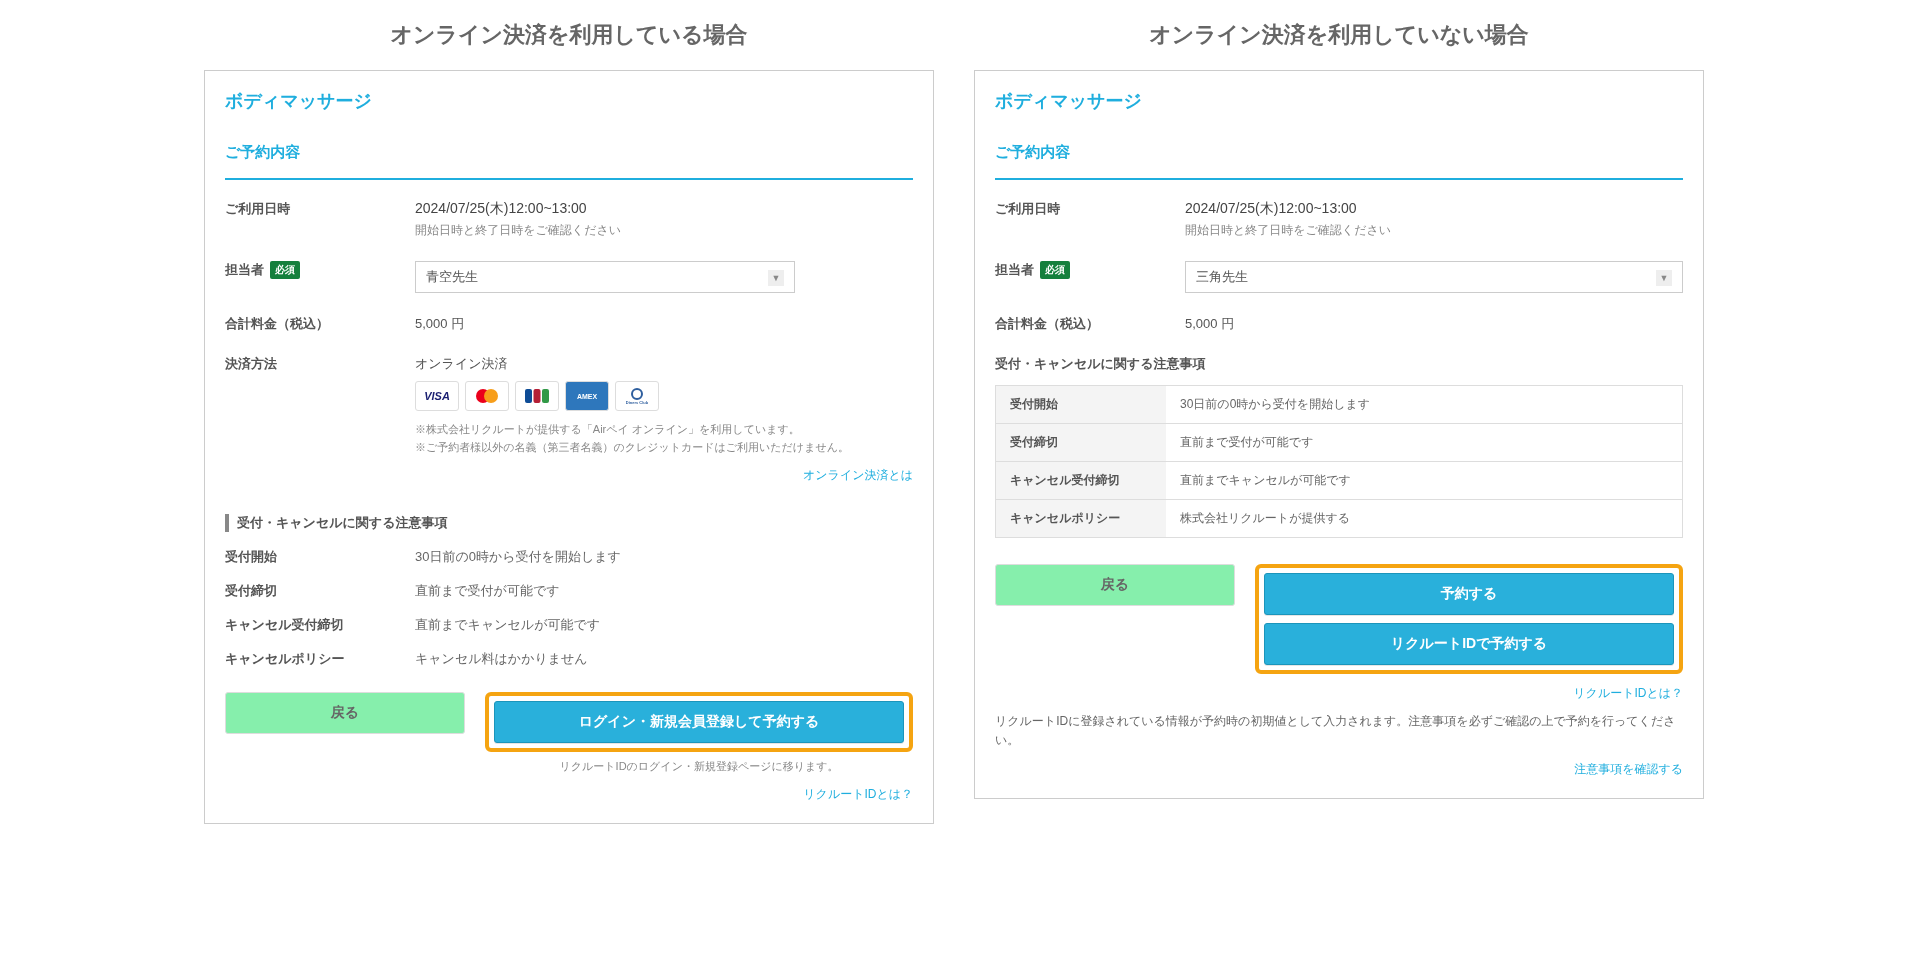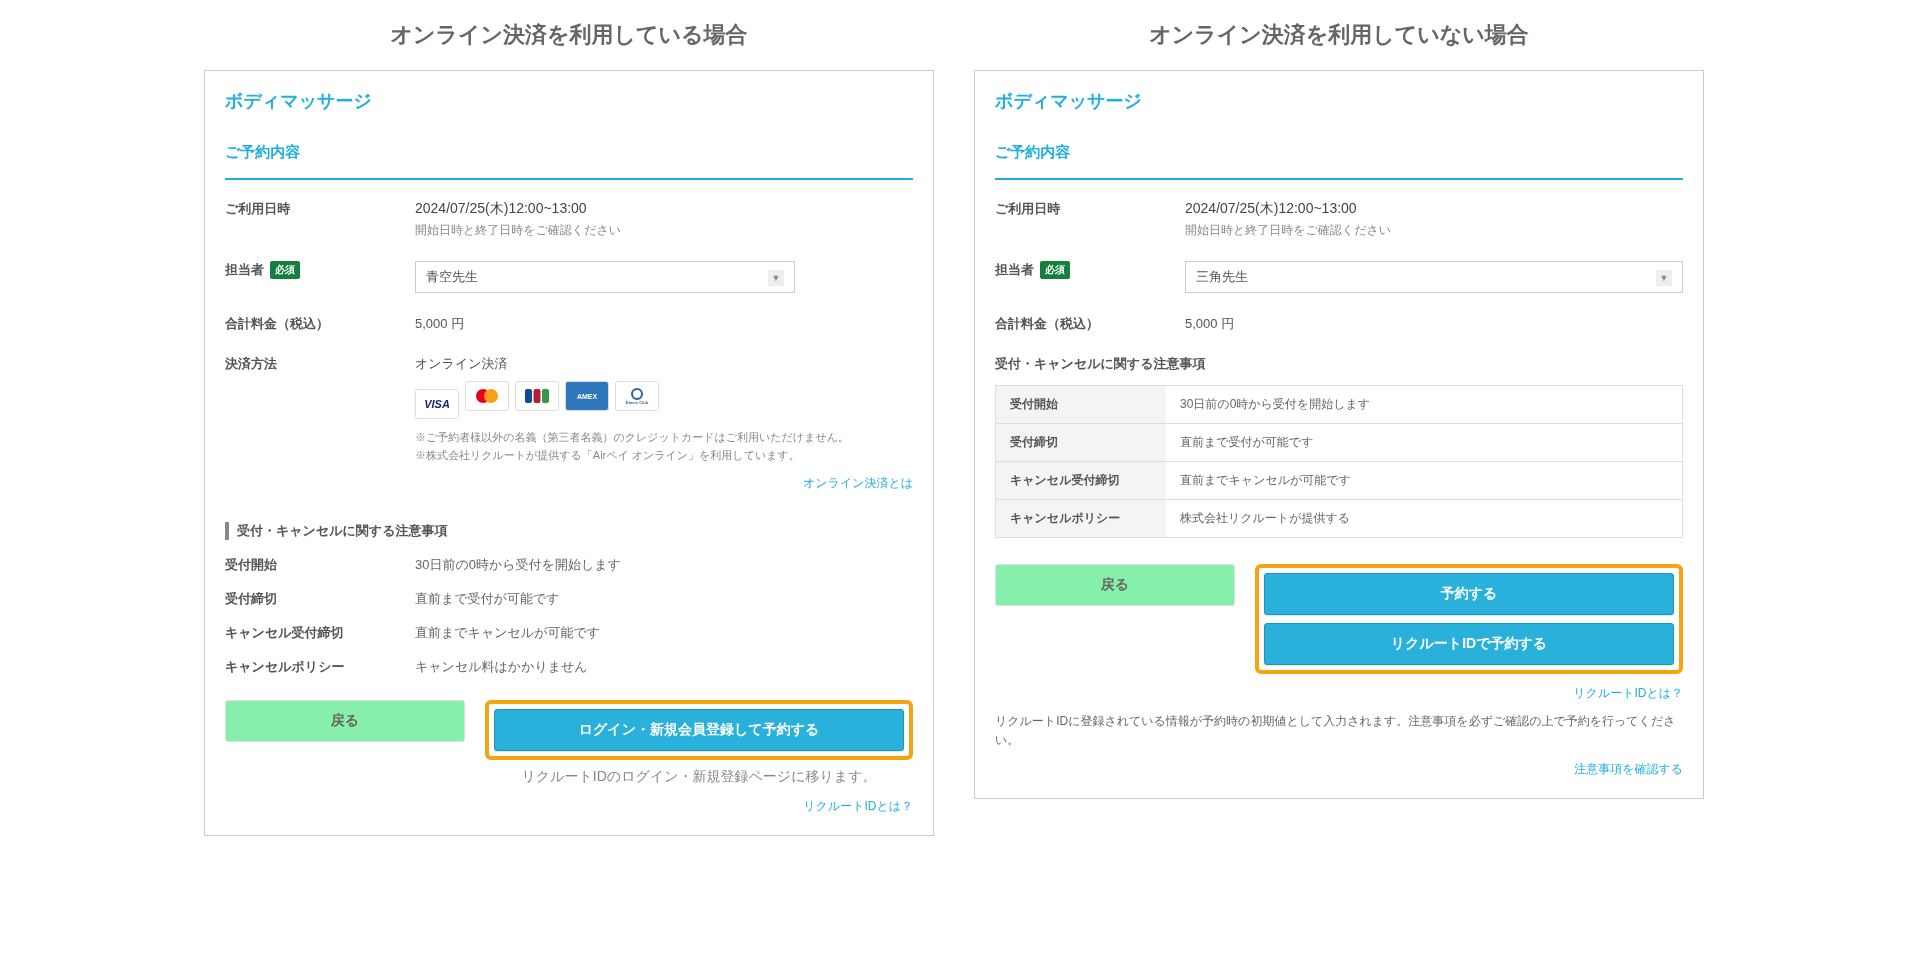--- a/index.html
+++ b/index.html
@@ -116,21 +116,21 @@
       height: 30px;
       border: 1px solid #ddd;
       border-radius: 3px;
       display: flex;
       align-items: center;
       justify-content: center;
       font-size: 8px;
       font-weight: bold;
       background: #fff;
     }
-    .visa { color: #1A1F71; font-size: 11px; font-style: italic; font-weight: 900; margin-top: 8px;}
+    .visa { color: #1A1F71; font-size: 11px; font-style: italic; font-weight: 900;}
     .mc svg { width: 28px; height: 18px; }
     .jcb { font-size: 10px; }
     .amex { background: #2E77BC; color: #fff; font-size: 7px; }
     .diners { color: #2e5e9e; font-size: 7px; }
     .note-text {
       font-size: 11px;
       color: #888;
       line-height: 1.6;
     }
     .link-right {
@@ -226,21 +226,21 @@
     }
     .highlight-box {
       border: 4px solid #F5A411;
       border-radius: 6px;
       padding: 5px;
     }
     .left-highlight {
       flex: 1;
     }
     .under-btn-note {
-      font-size: 14px;
+      font-size: 11px;
       color: #888;
       margin-top: 6px;
       line-height: 1.5;
     }
     .under-btn-note.center { text-align: center; }
     .right-note {
       font-size: 12px;
       color: #666;
       line-height: 1.6;
       margin-top: 10px;
@@ -309,22 +309,22 @@
                 </svg>
             </div>
             <div class="card-logo amex">AMEX</div>
             <div class="card-logo diners">
               <svg width="28" height="20" viewBox="0 0 28 20">
                   <circle cx="14" cy="8" r="5" fill="none" stroke="#2e5e9e" stroke-width="2"></circle>
                   <text x="14" y="18" text-anchor="middle" font-size="4" fill="#2e5e9e">Diners Club</text>
                 </svg>
             </div>
           </div>
+          <div class="note-text">※株式会社リクルートが提供する「Airペイ オンライン」を利用しています。</div>
           <div class="note-text">※ご予約者様以外の名義（第三者名義）のクレジットカードはご利用いただけません。</div>
-          <div class="note-text">※株式会社リクルートが提供する「Airペイ オンライン」を利用しています。</div>
         </div>
       </div>
 
       <div class="link-right">
         <span class="link">オンライン決済とは</span>
       </div>
 
       <div class="notice-header">受付・キャンセルに関する注意事項</div>
 
       <div class="notice-plain-group">

